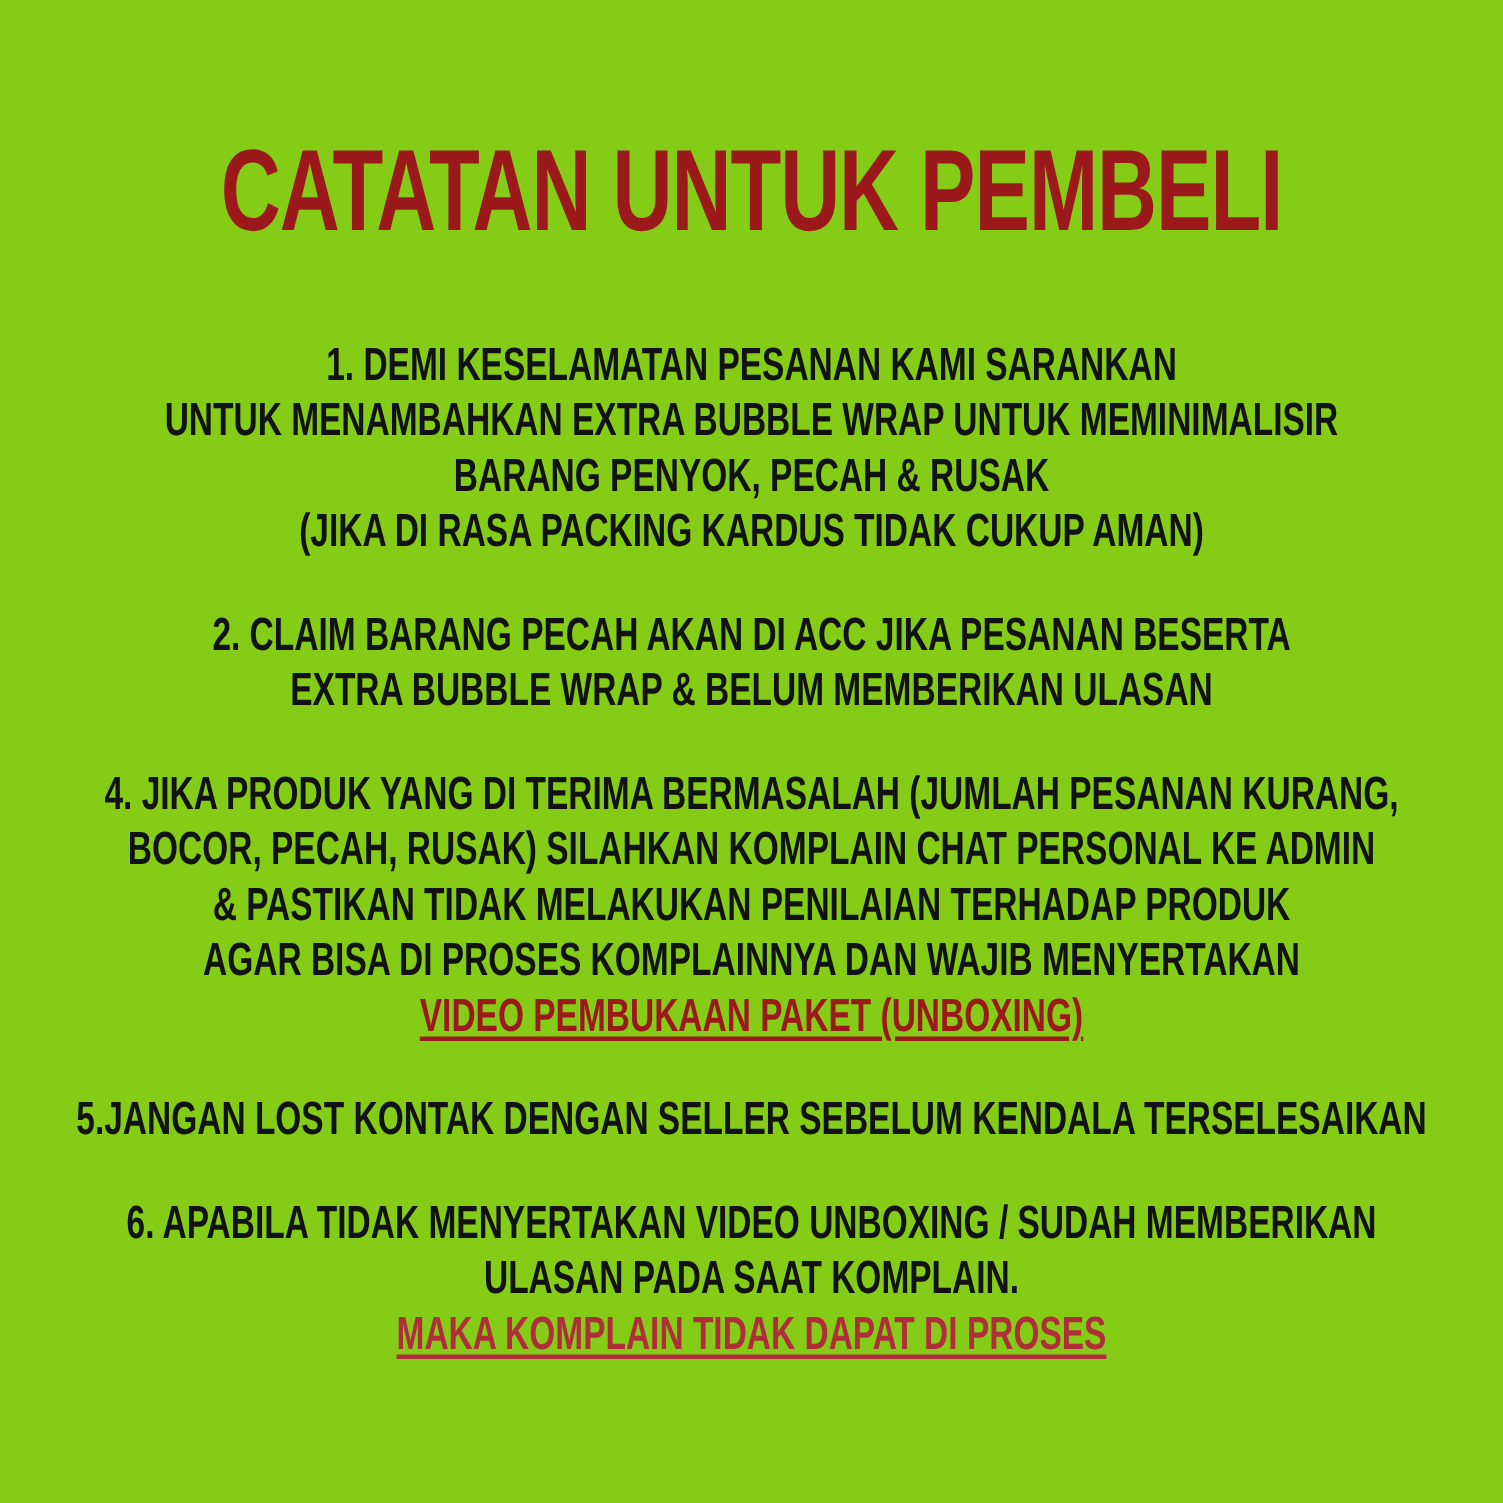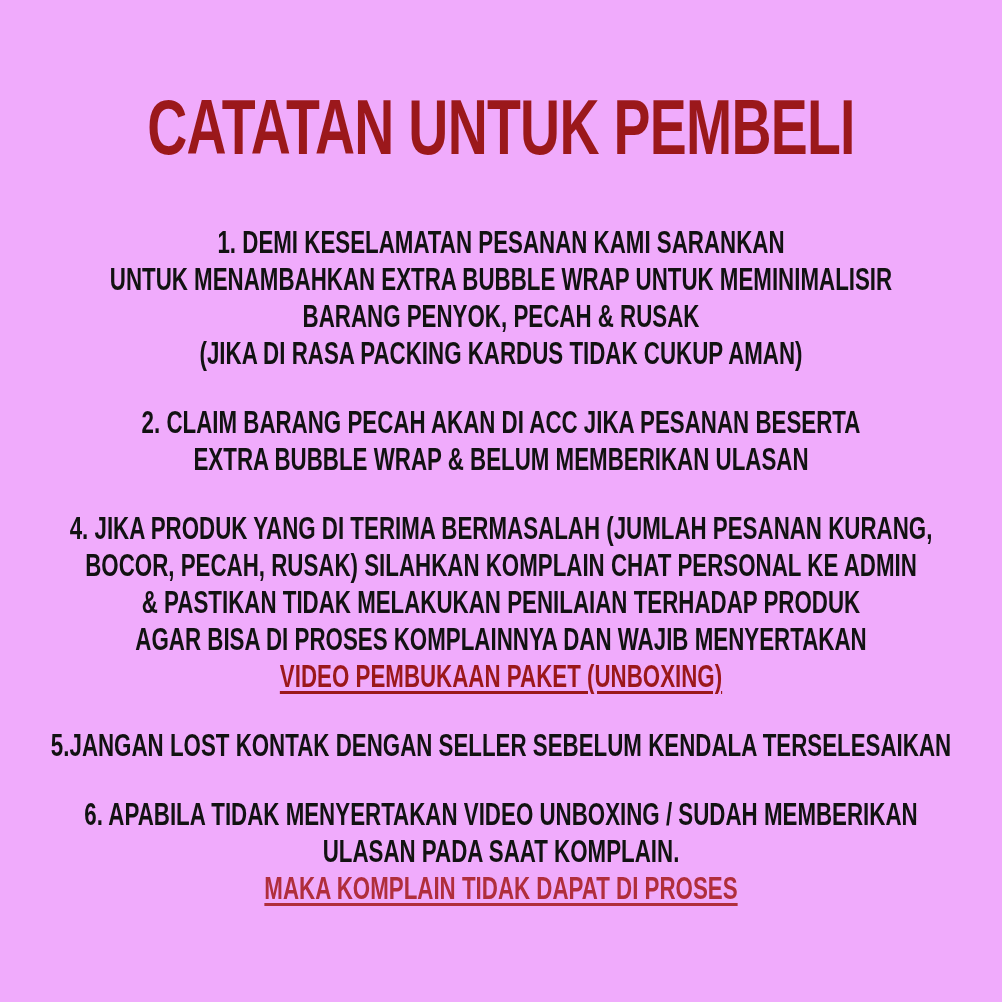--- a/index.html
+++ b/index.html
@@ -4,21 +4,21 @@
 <style>
   html, body {
     margin: 0;
     padding: 0;
     background: #ffffff;
   }
   .canvas {
     position: relative;
     width: 1002px;
     height: 1002px;
-    background: #f0abfc;
+    background: #84cc16;
     overflow: hidden;
     font-family: "Liberation Sans", "DejaVu Sans", sans-serif;
   }
   
   .content {
     position: absolute;
     top: 0;
     left: 50%;
     width: 1320px;
     margin-left: -660px;

